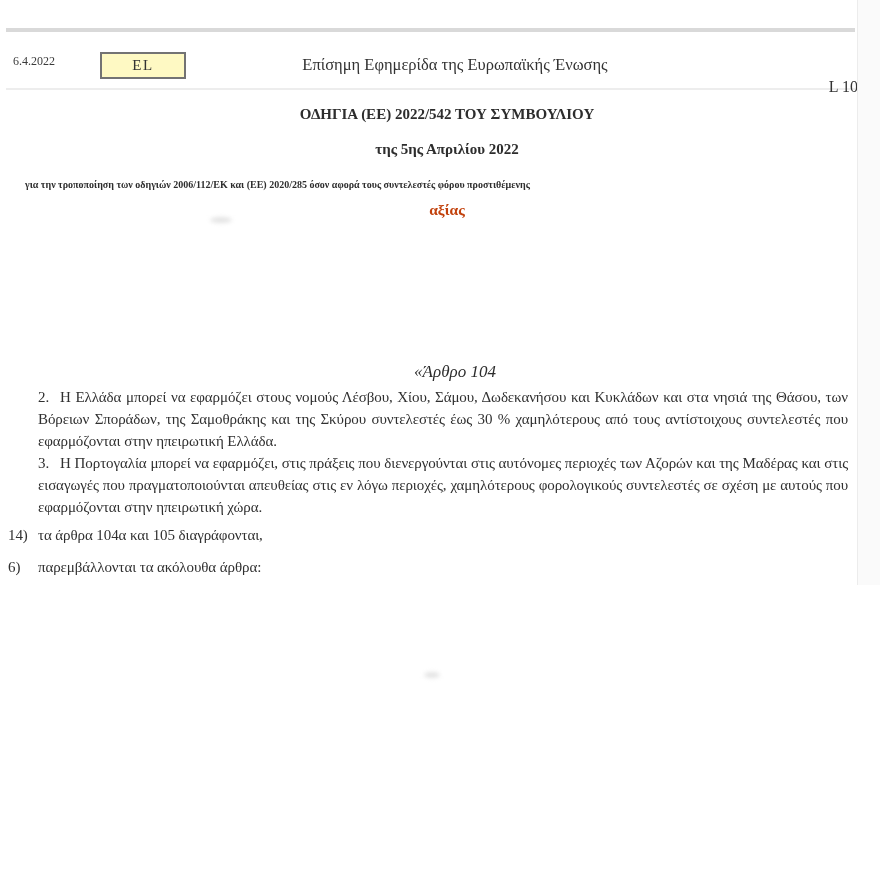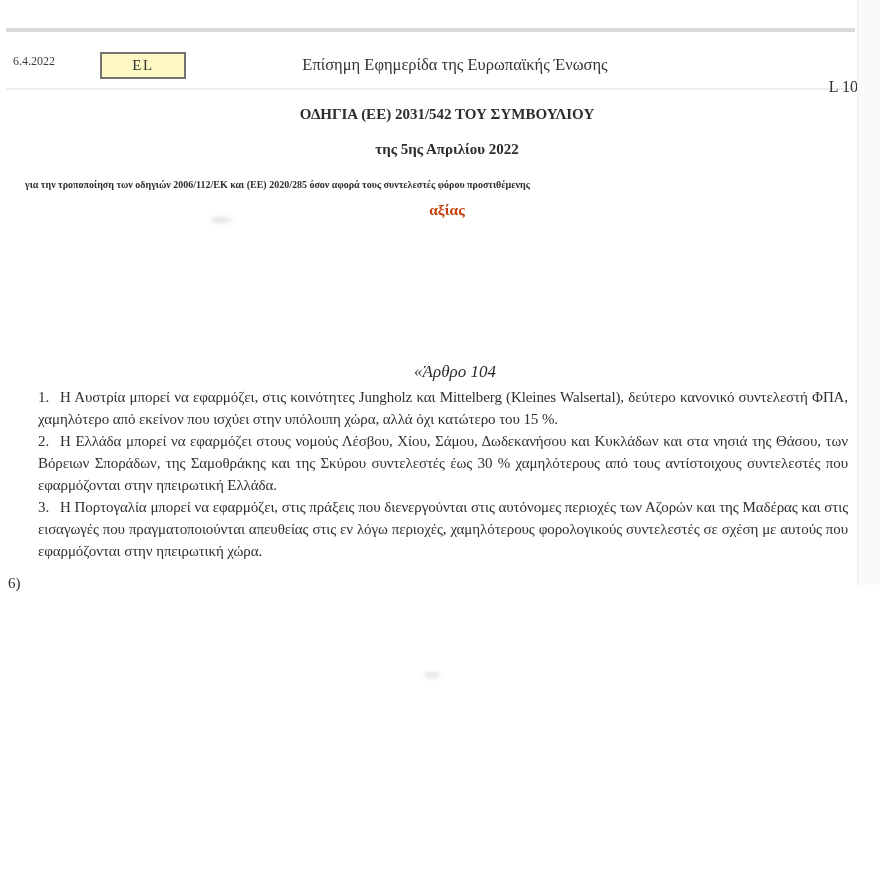--- a/index.html
+++ b/index.html
@@ -92,30 +92,30 @@
 <div class="top-rule"></div>
 <div class="header-rule"></div>
 
 <div class="date-label">6.4.2022</div>
 <div class="lang-badge">
   <span>EL</span>
 </div>
 <div class="journal-title">Επίσημη Εφημερίδα της Ευρωπαϊκής Ένωσης</div>
 <div class="issue-number">L 10</div>
 
-<div class="doc-title-1">ΟΔΗΓΙΑ (ΕΕ) 2031/542 ΤΟΥ ΣΥΜΒΟΥΛΙΟΥ</div>
+<div class="doc-title-1">ΟΔΗΓΙΑ (ΕΕ) 2022/542 ΤΟΥ ΣΥΜΒΟΥΛΙΟΥ</div>
 <div class="doc-title-2">της 5ης Απριλίου 2022</div>
 <div class="doc-subtitle-1">για την τροποποίηση των οδηγιών 2006/112/ΕΚ και (ΕΕ) 2020/285 όσον αφορά τους συντελεστές φόρου προστιθέμενης</div>
 <div class="doc-subtitle-2">αξίας</div>
 
 <div class="article-heading">«Άρθρο 104</div>
 
 <div class="body-block">
-  <p class="para"><span class="pnum">1.</span><span>Η Αυστρία μπορεί να εφαρμόζει, στις κοινότητες Jungholz και Mittelberg (Kleines Walsertal), δεύτερο κανονικό συντελεστή ΦΠΑ, χαμηλότερο από εκείνον που ισχύει στην υπόλοιπη χώρα, αλλά όχι κατώτερο του 15 %.</span></p>
   <p class="para"><span class="pnum">2.</span><span>Η Ελλάδα μπορεί να εφαρμόζει στους νομούς Λέσβου, Χίου, Σάμου, Δωδεκανήσου και Κυκλάδων και στα νησιά της Θάσου, των Βόρειων Σποράδων, της Σαμοθράκης και της Σκύρου συντελεστές έως 30 % χαμηλότερους από τους αντίστοιχους συντελεστές που εφαρμόζονται στην ηπειρωτική Ελλάδα.</span></p>
   <p class="para"><span class="pnum">3.</span><span>Η Πορτογαλία μπορεί να εφαρμόζει, στις πράξεις που διενεργούνται στις αυτόνομες περιοχές των Αζορών και της Μαδέρας και στις εισαγωγές που πραγματοποιούνται απευθείας στις εν λόγω περιοχές, χαμηλότερους φορολογικούς συντελεστές σε σχέση με αυτούς που εφαρμόζονται στην ηπειρωτική χώρα.</span></p>
 
-  <p class="item item-15"><span class="inum">6)</span></p>
+  <p class="item item-14"><span class="inum">14)</span><span>τα άρθρα 104α και 105 διαγράφονται,</span></p>
+  <p class="item item-15"><span class="inum">6)</span><span>παρεμβάλλονται τα ακόλουθα άρθρα:</span></p>
 </div>
 
 <div class="page-edge-shade"></div>
 <div class="scan-artifact artifact-1"></div>
 <div class="scan-artifact artifact-2"></div>
 
 </body></html>

